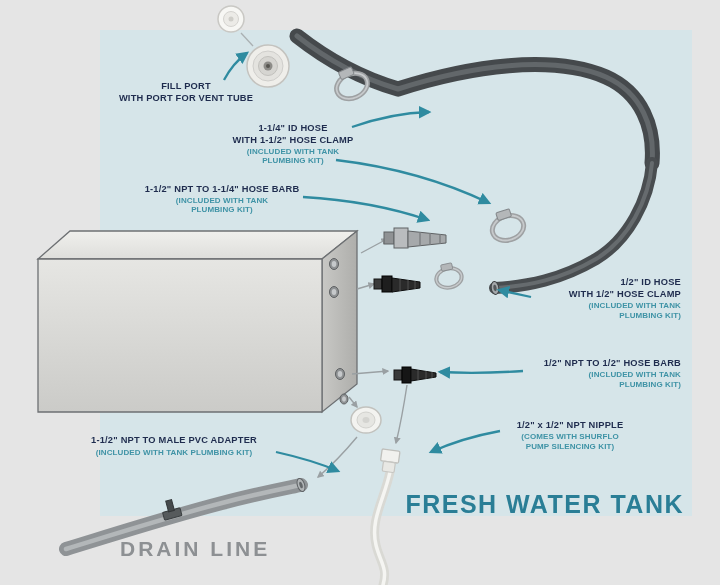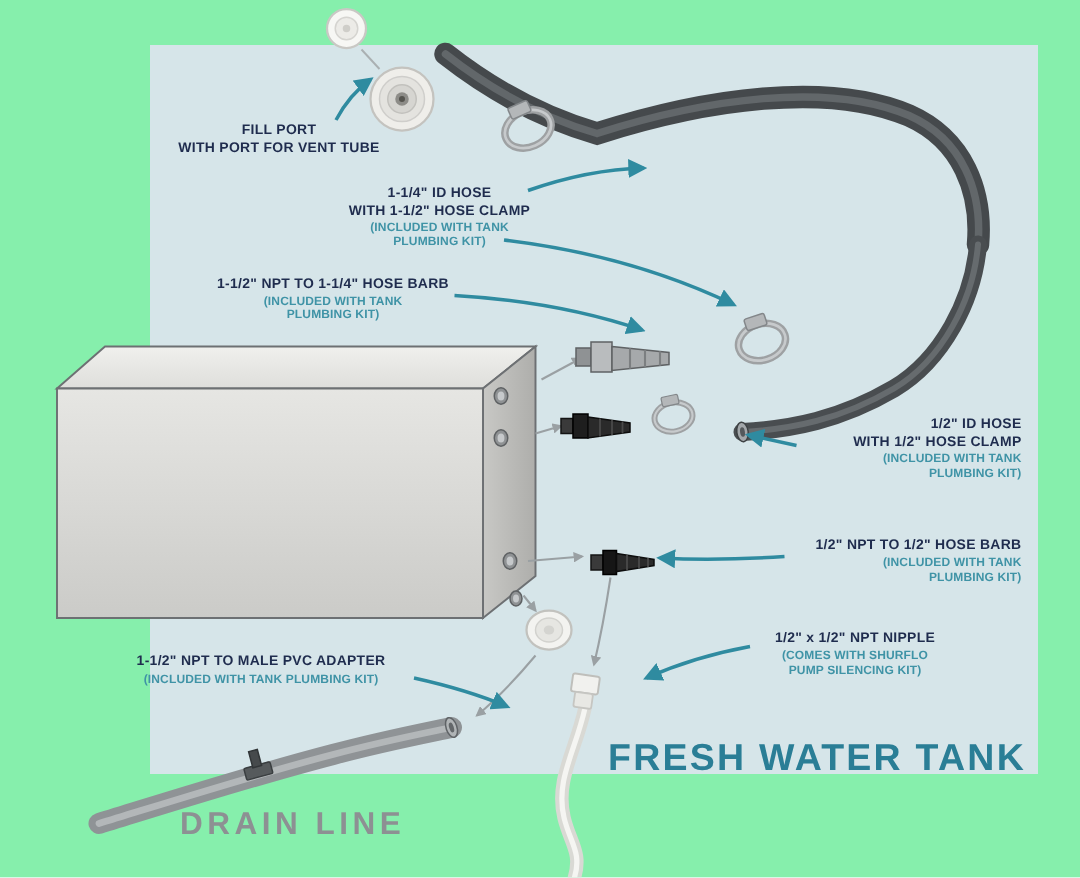--- a/index.html
+++ b/index.html
@@ -1,16 +1,16 @@
 <!DOCTYPE html>
 <html><head>
 <meta charset="utf-8">
 <style>
   html,body { margin:0; padding:0; background:#ffffff; }
-  .canvas { position:relative; width:720px; height:585px; background:#86efac; overflow:hidden;
+  .canvas { position:relative; width:720px; height:585px; background:#e5e5e5; overflow:hidden;
             font-family:"Liberation Sans", sans-serif; }
   svg { position:absolute; left:0; top:0; }
   .lbl  { font:700 9.3px "Liberation Sans", sans-serif; fill:#1f2c4e; letter-spacing:.2px; }
   .note { font:700 8px  "Liberation Sans", sans-serif; fill:#3f93a6; letter-spacing:.1px; }
   .title{ font:800 25px "Liberation Sans", sans-serif; fill:#2a7e96; letter-spacing:1.5px; }
   .drain{ font:700 21px "Liberation Sans", sans-serif; fill:#8d9093; letter-spacing:3px; }
 </style>
 </head>
 <body>
 

